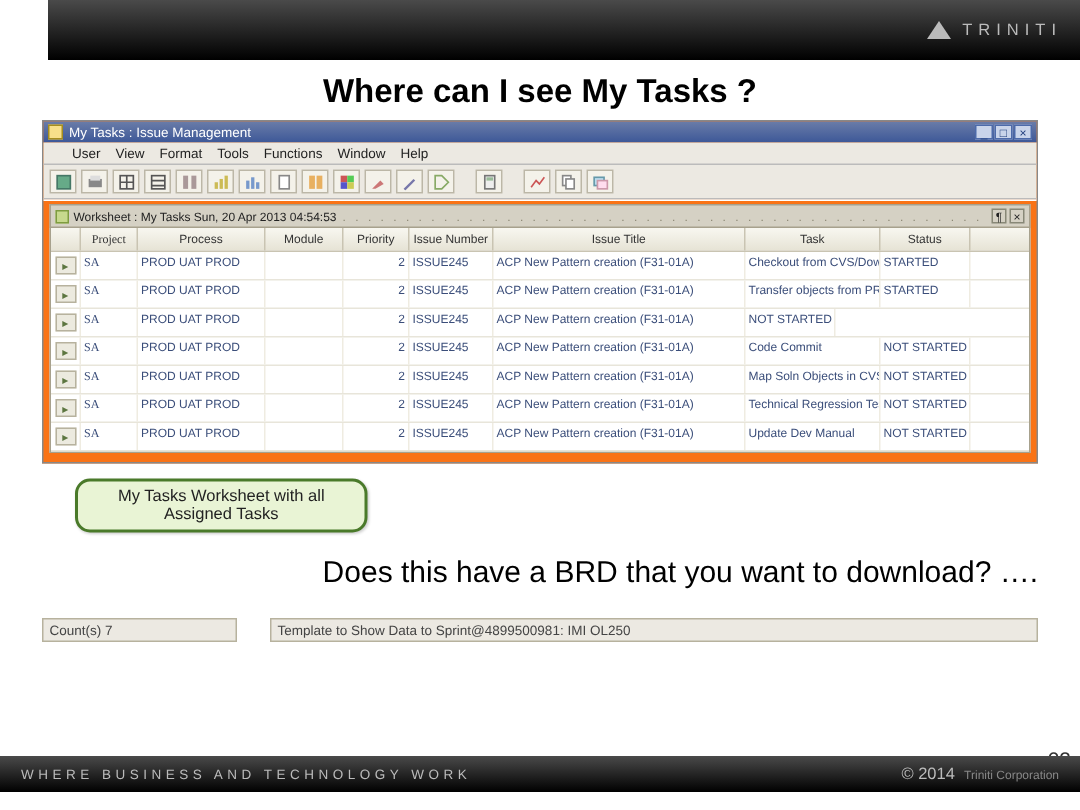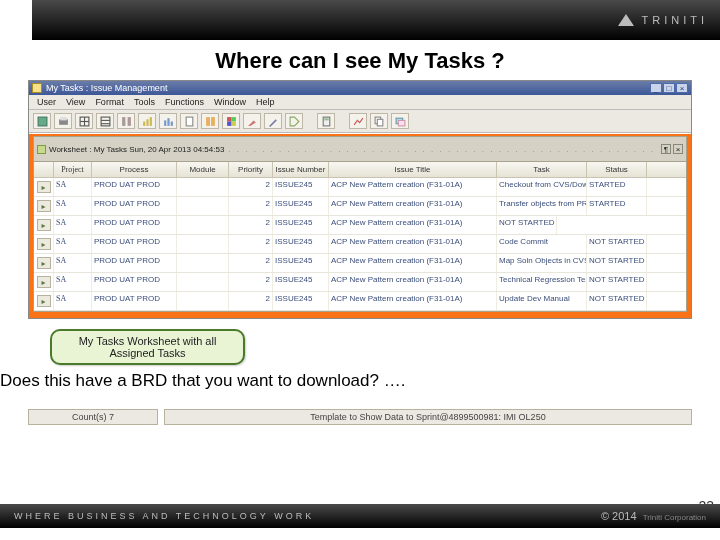--- a/index.html
+++ b/index.html
@@ -5,48 +5,48 @@
   * { box-sizing: border-box; margin: 0; padding: 0; }
   body { width: 720px; height: 540px; font-family: Arial, sans-serif; background: #fff; overflow: hidden; position: relative; }
   .topbar { height: 40px; background: linear-gradient(#4a4a4a,#000); display: flex; justify-content: flex-end; align-items: center; padding: 0 12px; color: #bbb; font-size: 11px; letter-spacing: 4px; margin-left: 32px; }
   .logo-tri { width: 0; height: 0; border-left: 8px solid transparent; border-right: 8px solid transparent; border-bottom: 12px solid #bbb; margin-right: 8px; }
   .heading { text-align: center; font-weight: bold; font-size: 22px; margin: 8px 0 6px 0; }
   .app-window { margin: 0 28px; border: 1px solid #888; background: #f97316; font-size: 9px; color: #222; }
   .titlebar { background: linear-gradient(#6a7ca8,#3d5898); color: #fff; display: flex; align-items: center; height: 14px; padding: 0 3px; font-size: 9px; }
   .titlebar .t-icon { width: 10px; height: 10px; background: #f7e08a; border: 1px solid #a58d1f; margin-right: 4px; }
   .winbtns { margin-left: auto; display: flex; gap: 1px; }
   .winbtns span { width: 12px; height: 10px; background: #c9d4ea; border: 1px solid #4d6aa9; font-size: 8px; display: flex; align-items: center; justify-content: center; color: #1d3b7a; cursor: pointer; }
-  .menubar { background: #ece9e2; border-bottom: 1px solid #bbb; display: flex; gap: 10px; padding: 2px 8px; font-size: 9px; color: #222; }
+  .menubar { background: #ece9e2; border-bottom: 1px solid #bbb; display: flex; gap: 10px; padding: 2px 19px; font-size: 9px; color: #222; }
   .menubar span { cursor: pointer; }
   .toolbar { background: #ece9e2; border-bottom: 1px solid #bbb; display: flex; gap: 3px; padding: 3px 4px; align-items: center; }
   .tbtn { width: 18px; height: 16px; background: #f4f2ea; border: 1px solid #bcb7a7; display: flex; align-items: center; justify-content: center; color: #444; cursor: pointer; }
   .tbtn svg { width: 11px; height: 11px; }
   .workarea { border-top: 1px solid #fff; padding: 2px 4px 6px 4px; }
-  .ws-title { display: flex; align-items: center; background: #d5d1c4; border: 1px solid #a7a18d; height: 26px; font-size: 8px; padding: 0 3px; }
+  .ws-title { display: flex; align-items: center; background: #d5d1c4; border: 1px solid #a7a18d; height: 16px; font-size: 8px; padding: 0 3px; }
   .ws-title .wt-icon { width: 9px; height: 9px; background: #c7d98d; border: 1px solid #7e9c40; margin-right: 3px; }
   .ws-title .dots { flex: 1; color: #8a8672; overflow: hidden; white-space: nowrap; letter-spacing: 2px; margin: 0 4px; }
   .ws-title .pin { width: 10px; height: 10px; border: 1px solid #887; display: flex; align-items: center; justify-content: center; margin-left: 2px; cursor: pointer; }
   .grid-wrap { background: #fff; border: 1px solid #a7a18d; border-top: none; }
   .grid-head { display: flex; background: linear-gradient(#f8f7f0,#e6e3d5); border-bottom: 1px solid #c9c4b2; }
   .gh { border-right: 1px solid #c9c4b2; padding: 3px 2px; font-size: 8px; text-align: center; color: #333; overflow: hidden; }
   .c-sel { width: 20px; }
   .c-proj { width: 38px; font-family: Liberation Serif, serif; }
   .c-proc { width: 85px; }
   .c-mod { width: 52px; }
   .c-prio { width: 44px; }
   .c-inum { width: 56px; }
   .c-ititle { width: 168px; }
   .c-task { width: 90px; }
   .c-stat { width: 60px; }
   .grid-row { display: flex; border-bottom: 1px solid #e8e5da; font-size: 8px; min-height: 16px; }
   .gc { border-right: 1px solid #efece1; padding: 2px 2px; color: #3b4e7a; overflow: hidden; white-space: nowrap; }
   .row-btn { width: 14px; height: 12px; background: #eceadf; border: 1px solid #b7b29e; display: flex; align-items: center; justify-content: center; margin: 1px auto; cursor: pointer; color: #5c7640; font-size: 8px; }
   .callout { margin: 10px 0 0 50px; width: 195px; background: #e9f4d5; border: 2px solid #4a7a2a; border-radius: 10px; padding: 4px 8px; text-align: center; font-size: 11px; color: #222; box-shadow: 1px 1px 2px rgba(0,0,0,.2); }
-  .question { font-size: 17px; margin: 6px 28px 0 0; }
-  .statusbar { display: flex; gap: 6px; margin: 18px 28px 0 28px; font-size: 9px; text-align: center; }
+  .question { font-size: 20px; margin: 16px 28px 0 0; text-align: right; }
+  .statusbar { display: flex; gap: 22px; margin: 18px 28px 0 28px; font-size: 9px; }
   .statusbar .sb { background: #ece9e2; border: 1px solid #b7b29e; padding: 2px 4px; color: #444; }
   .sb1 { width: 130px; }
   .sb2 { flex: 1; }
   .footer { position: absolute; left: 0; right: 0; bottom: 12px; height: 24px; background: linear-gradient(#4a4a4a,#000); display: flex; align-items: center; padding: 0 14px; color: #bbb; font-size: 9px; letter-spacing: 3px; }
   .footer .cc { margin-left: auto; letter-spacing: 0; font-size: 11px; }
   .pagenum { position: absolute; right: 6px; bottom: 26px; font-size: 14px; color: #333; }
 </style>
 </head>
 <body>
 

